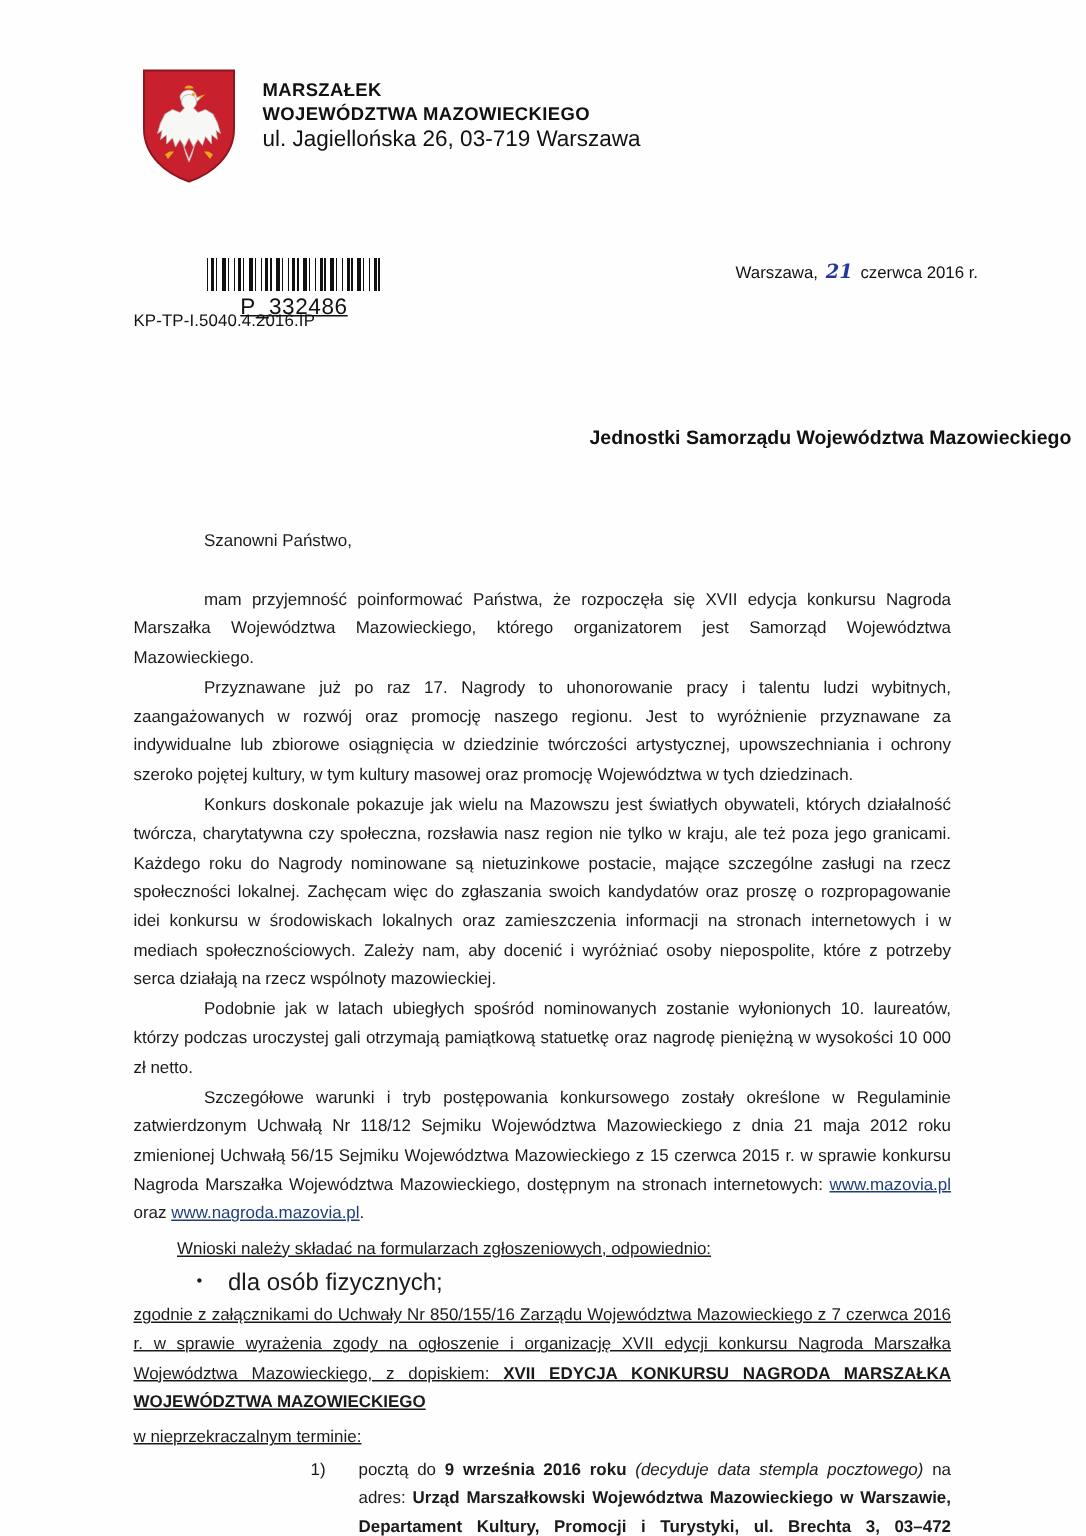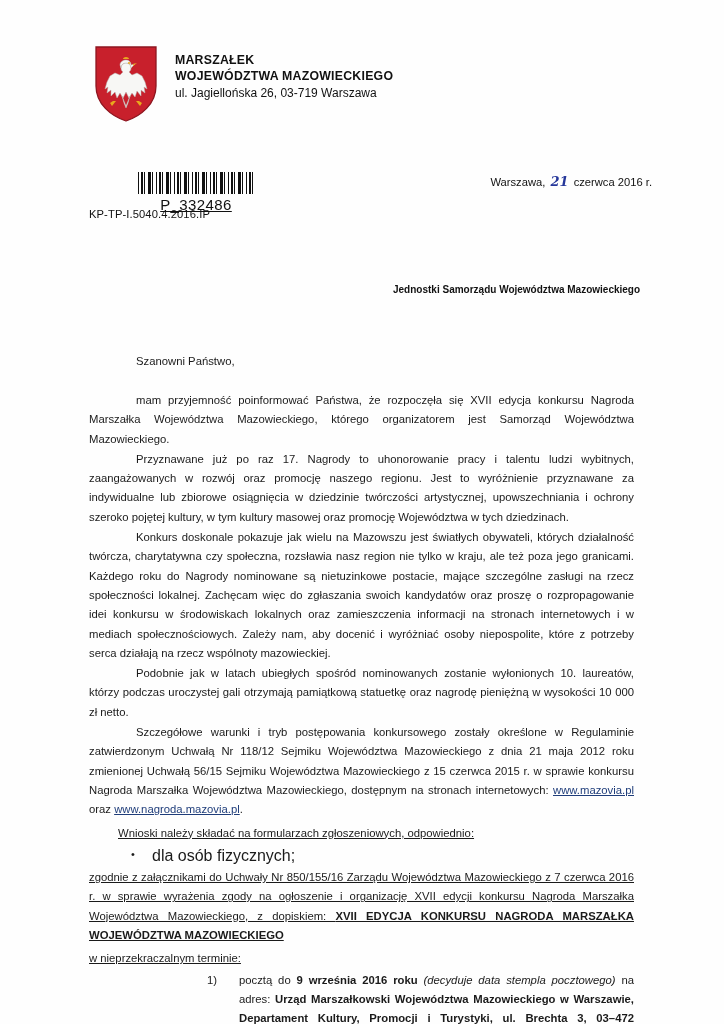--- a/index.html
+++ b/index.html
@@ -40,21 +40,21 @@
     padding-top: 7px;
   }
   .lh-line1, .lh-line2 {
     font-weight: bold;
     font-size: 12.3px;
     letter-spacing: 0.25px;
     line-height: 15.5px;
     color: #111;
   }
   .lh-line3 {
-    font-size: 12px;
+    font-size: 15px;
     line-height: 16px;
     color: #111;
     margin-top: 1px;
   }
 
   
   .barcode-block {
     position: absolute;
     left: 136px;
     top: 172px;
@@ -106,21 +106,21 @@
     font-size: 13px;
     font-style: italic;
     padding: 0 2px;
   }
 
   
   .addressee {
     position: absolute;
     left: 393px;
     top: 284px;
-    font-size: 10px;
+    font-size: 13px;
     font-weight: bold;
     color: #111;
     white-space: nowrap;
   }
 
   
   .body-area {
     position: absolute;
     left: 89px;
     top: 352px;

